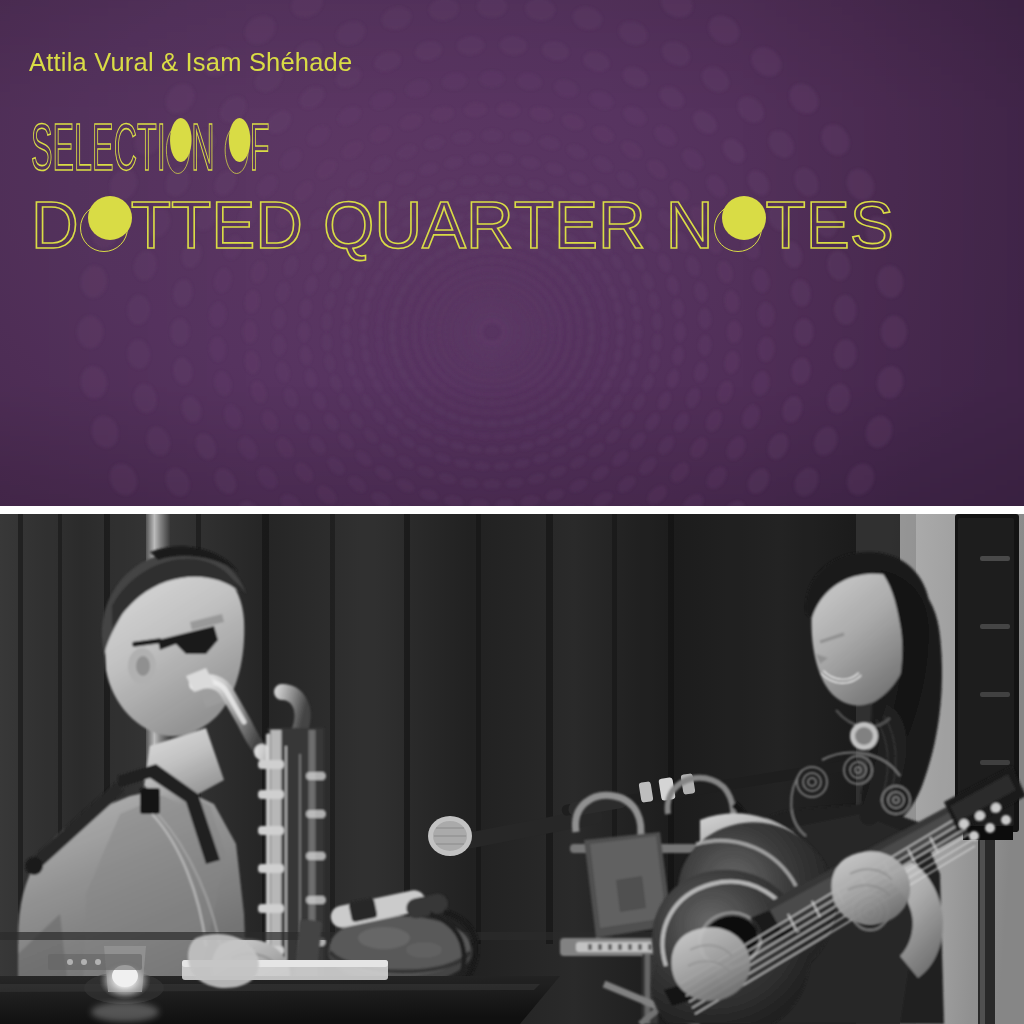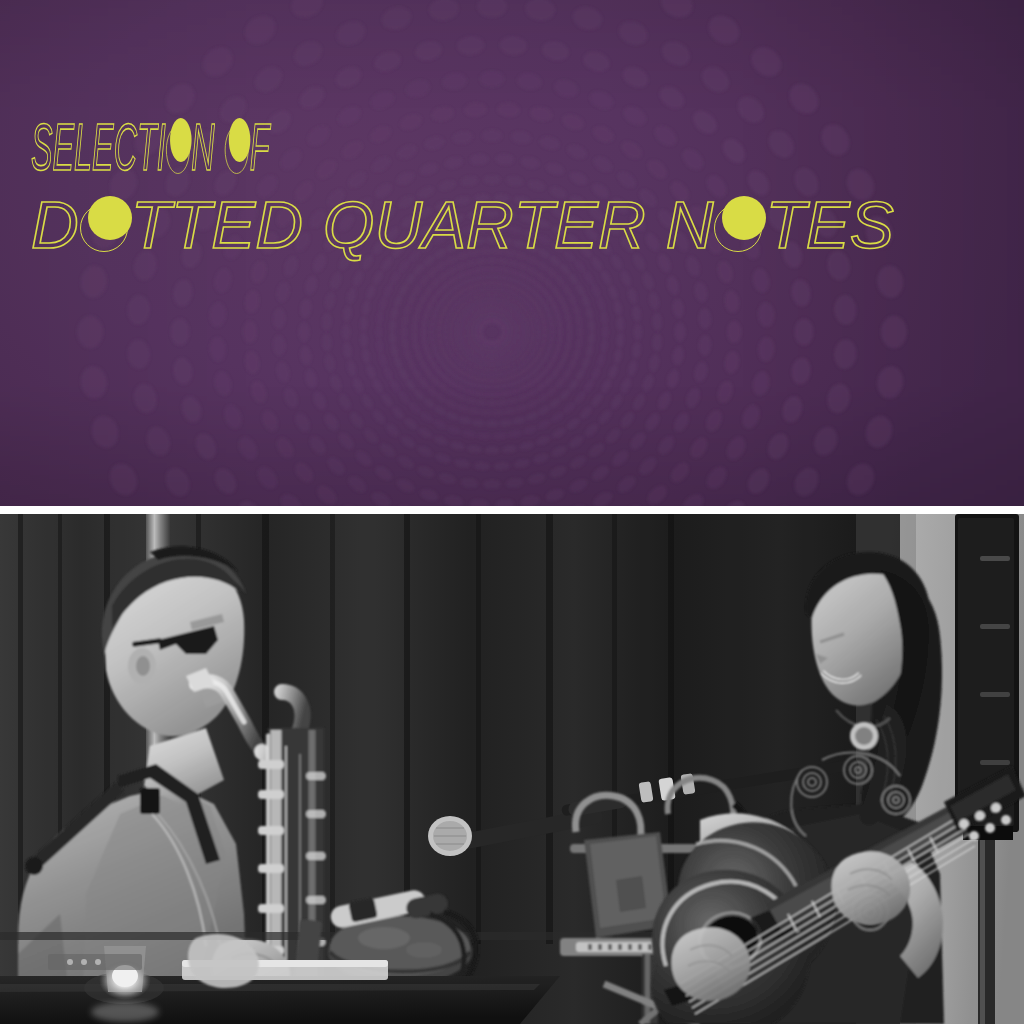--- a/index.html
+++ b/index.html
@@ -62,21 +62,20 @@
     font-family: "Liberation Sans", sans-serif;
     font-weight: 400;
     white-space: nowrap;
   }
 
   .title-block {
     position: absolute;
     left: 31px;
     top: 113px;
     width: 960px;
-    font-style: italic;
   }
   .title-line {
     display: block;
     white-space: nowrap;
     height: 68px;
     margin-bottom: 10px;
   }
 
   
   .ch {
@@ -1508,20 +1507,21 @@
           <ellipse cx="803.8" cy="98.7" rx="12.9" ry="16.2" transform="rotate(320.9 803.8 98.7)" fill="#63406b" opacity="0.391"></ellipse>
           <ellipse cx="835.4" cy="139.9" rx="12.9" ry="16.2" transform="rotate(328.7 835.4 139.9)" fill="#63406b" opacity="0.391"></ellipse>
           <ellipse cx="860.6" cy="184.7" rx="12.9" ry="16.2" transform="rotate(336.5 860.6 184.7)" fill="#63406b" opacity="0.391"></ellipse>
           <ellipse cx="879.0" cy="232.2" rx="12.9" ry="16.2" transform="rotate(344.3 879.0 232.2)" fill="#63406b" opacity="0.391"></ellipse>
           <ellipse cx="890.2" cy="281.7" rx="12.9" ry="16.2" transform="rotate(352.2 890.2 281.7)" fill="#63406b" opacity="0.391"></ellipse>
         </g>
     </svg>
 
     <div class="header-vignette"></div>
 
+    <div class="artist">Attila Vural &amp; Isam Shéhade</div>
 
     <div class="title-block">
       <span class="title-line" id="title-line-1" style="display: inline-block; transform-origin: left top; transform: scaleX(0.4896);"><span class="ch glyph" style="font-size: 66px;">S</span><span class="ch glyph" style="font-size: 66px;">E</span><span class="ch glyph" style="font-size: 66px;">L</span><span class="ch glyph" style="font-size: 66px;">E</span><span class="ch glyph" style="font-size: 66px;">C</span><span class="ch glyph" style="font-size: 66px;">T</span><span class="ch glyph" style="font-size: 66px;">I</span><span class="oletter"><span class="ring"></span><span class="dot"></span></span><span class="ch glyph" style="font-size: 66px;">N</span><span class="ch space"></span><span class="oletter"><span class="ring"></span><span class="dot"></span></span><span class="ch glyph" style="font-size: 66px;">F</span></span>
       <span class="title-line" id="title-line-2"><span class="ch glyph" style="font-size: 66px;">D</span><span class="oletter"><span class="ring"></span><span class="dot"></span></span><span class="ch glyph" style="font-size: 66px;">T</span><span class="ch glyph" style="font-size: 66px;">T</span><span class="ch glyph" style="font-size: 66px;">E</span><span class="ch glyph" style="font-size: 66px;">D</span><span class="ch space"></span><span class="ch glyph" style="font-size: 66px;">Q</span><span class="ch glyph" style="font-size: 66px;">U</span><span class="ch glyph" style="font-size: 66px;">A</span><span class="ch glyph" style="font-size: 66px;">R</span><span class="ch glyph" style="font-size: 66px;">T</span><span class="ch glyph" style="font-size: 66px;">E</span><span class="ch glyph" style="font-size: 66px;">R</span><span class="ch space"></span><span class="ch glyph" style="font-size: 66px;">N</span><span class="oletter"><span class="ring"></span><span class="dot"></span></span><span class="ch glyph" style="font-size: 66px;">T</span><span class="ch glyph" style="font-size: 66px;">E</span><span class="ch glyph" style="font-size: 66px;">S</span></span>
     </div>
   </div>
 
   <div class="gap"></div>
 
   <div class="photo">

